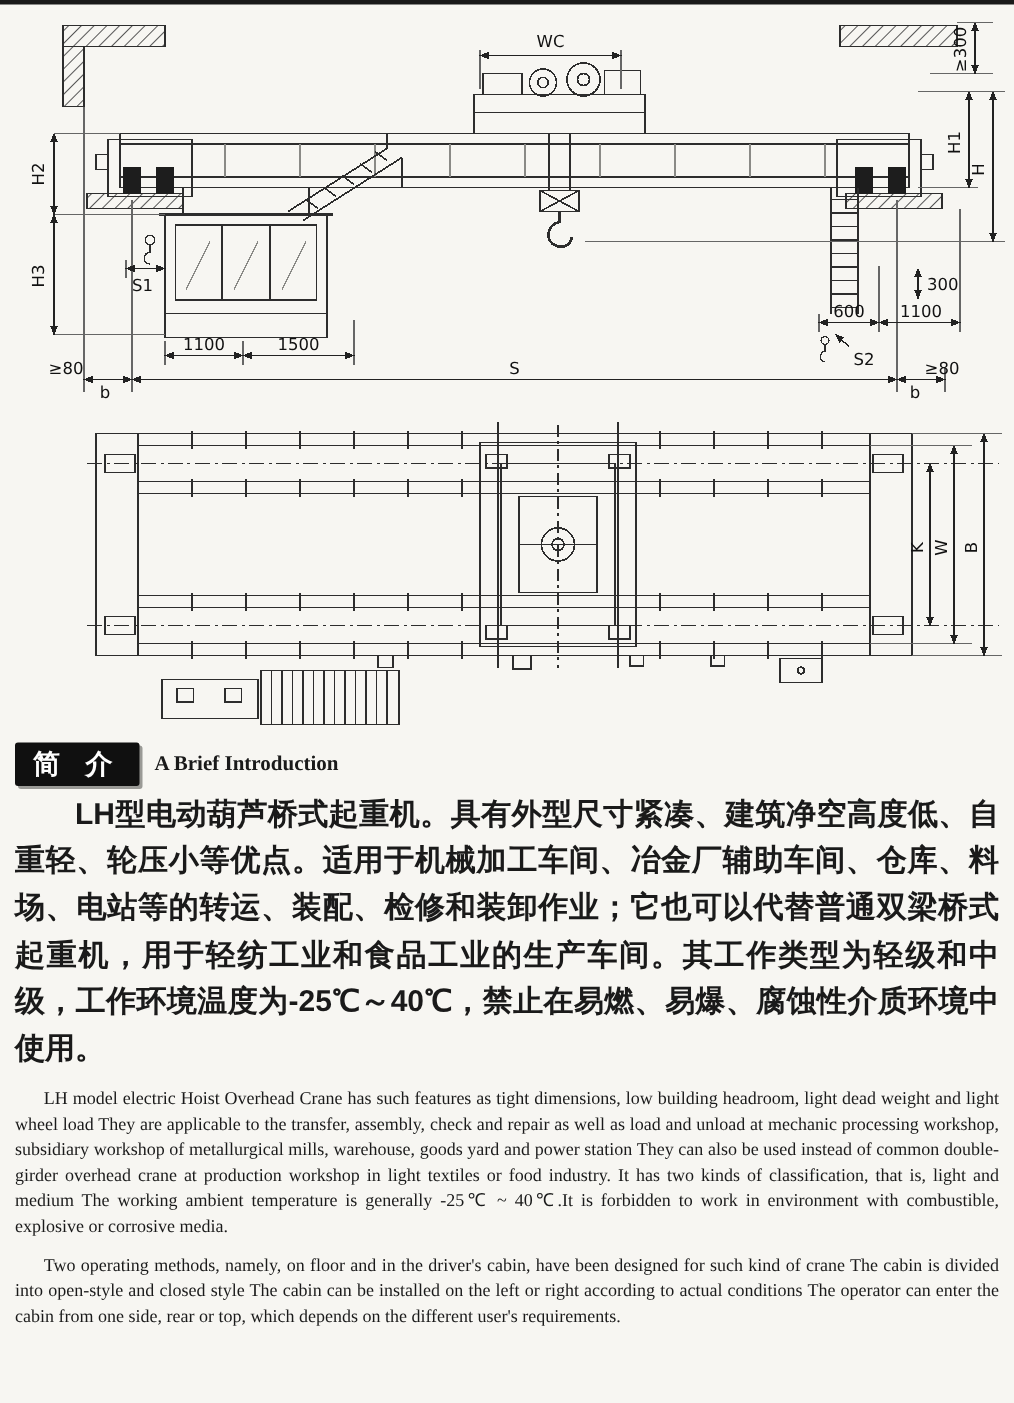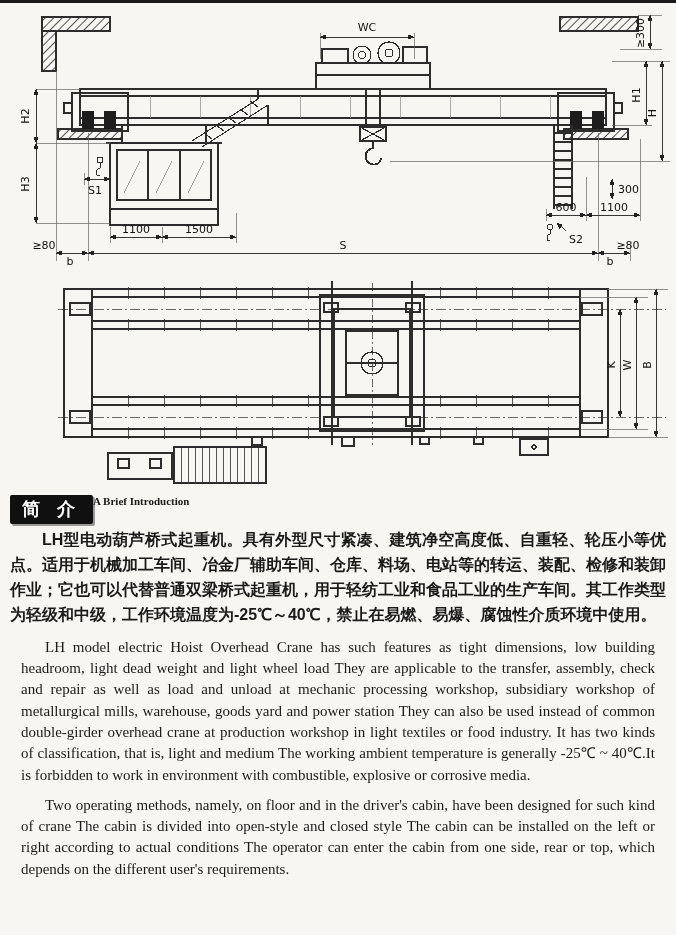--- a/index.html
+++ b/index.html
@@ -15,44 +15,44 @@
   .diagram { display: block; }
   svg { shape-rendering: crispEdges; }
   svg text { shape-rendering: auto; }
   .dim {
     font-family: "DejaVu Sans", sans-serif;
     font-size: 11px;
     fill: #111;
     stroke: none;
   }
   .intro { padding: 4px 10px 0; }
-  .intro-heading { display: flex; align-items: flex-start; margin: 0 0 4px 0; }
+  .intro-heading { display: flex; align-items: center; gap: 10px; margin: 0 0 4px 0; }
   .badge {
     background: #101010; color: #ffffff;
     font-weight: bold; font-size: 18px;
     padding: 2px 12px 3px;
     letter-spacing: 6px;
     border-radius: 2px;
     box-shadow: 2px 2px 0 #9a9a96;
   }
   .heading-en {
     font-family: "Liberation Serif", serif;
-    font-weight: bold; font-size: 11px;
+    font-weight: bold; font-size: 14px;
   }
   p.zh {
     margin: 4px 0 6px;
-    font-size: 16px; font-weight: 700;
+    font-size: 20px; font-weight: 700;
     line-height: 1.56;
     text-align: justify;
     text-indent: 2em;
   }
   p.en {
-    margin: 9px 11px 5px;
+    margin: 9px 0 5px;
     font-family: "Liberation Serif", serif;
-    font-size: 15px;
+    font-size: 12px;
     line-height: 1.42;
     text-align: justify;
     text-indent: 1.6em;
   }
 </style>
 </head>
 <body>
 
 <div class="page">
 

